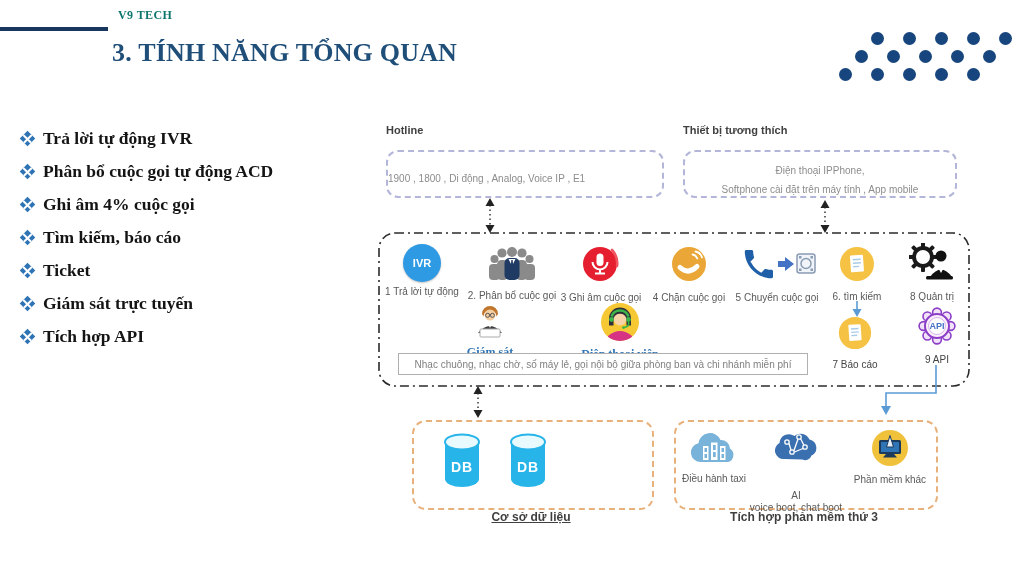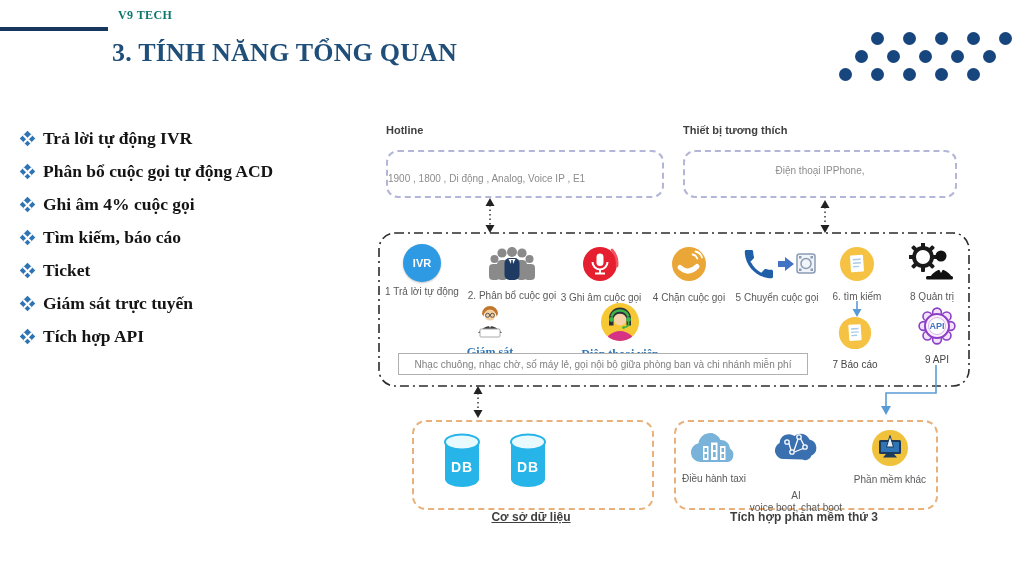--- a/index.html
+++ b/index.html
@@ -149,20 +149,21 @@
   </ul>
 
   <div class="abs sec-label" style="left:386px;top:124px;width:278px;">Hotline</div>
   <div class="abs dash-purple" style="left:386px;top:150px;width:274px;height:44px;display:flex;align-items:center;justify-content:flex-start;">
     <span class="box-text">1900 , 1800 , Di động , Analog, Voice IP , E1</span>
   </div>
 
   <div class="abs sec-label" style="left:683px;top:124px;width:278px;">Thiết bị tương thích</div>
   <div class="abs dash-purple" style="left:683px;top:150px;width:274px;height:48px;display:flex;flex-direction:column;justify-content:space-between;padding:5px 6px;box-sizing:border-box;">
     <span class="box-text">Điện thoại IPPhone,</span>
+    <span class="box-text">Softphone cài đặt trên máy tính , App mobile</span>
   </div>
 
   <div class="node" style="left:372px;top:244px;">
     <div class="ivr-circle">
         <span>IVR</span>
       </div>
     <div class="n-label">1 Trả lời tự động</div>
   </div>
 
   <div class="node" style="left:462px;top:246px;">

